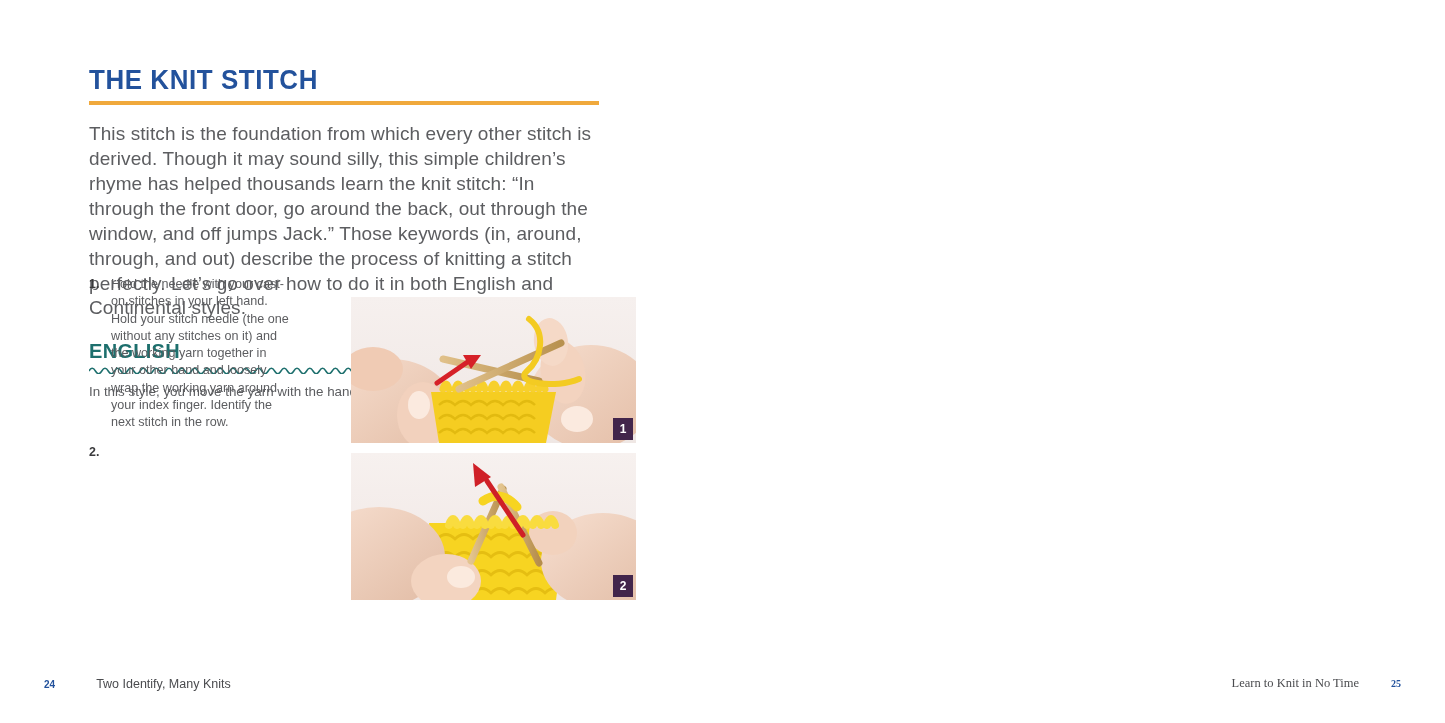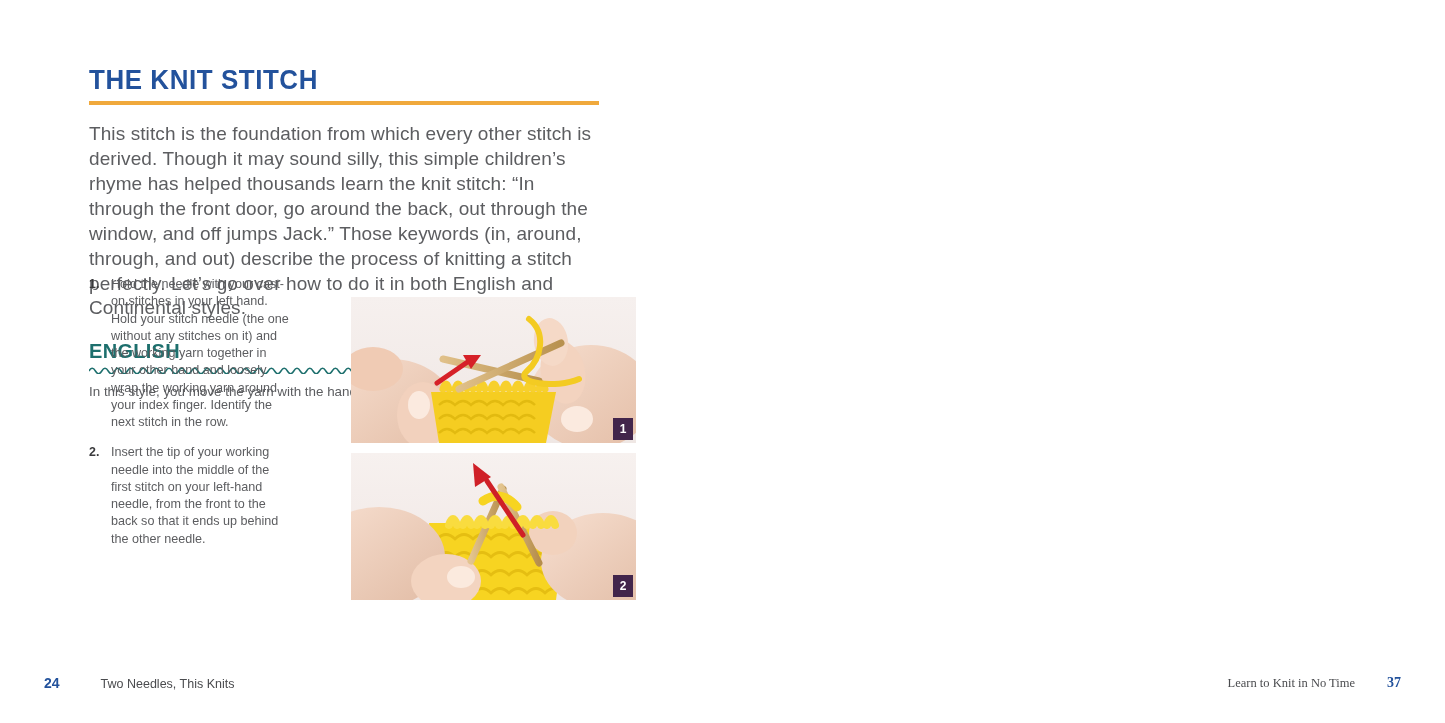--- a/index.html
+++ b/index.html
@@ -120,21 +120,21 @@
     position: absolute;
     bottom: 32px;
     font-size: 12.5px;
     color: #4a4b4e;
     display: flex;
     align-items: baseline;
   }
   .footer .pageno {
     color: #23529c;
     font-weight: bold;
-    font-size: 14px;
+    font-size: 10px;
     text-align: center;
   }
   .footer-left  { left: 44px; }
   .footer-left .pageno { margin-right: 41px; }
   .footer-right { right: 44px; }
   .footer-right .pageno { margin-left: 32px; }
 </style>
 </head>
 <body>
 
@@ -153,21 +153,20 @@
       <div class="lead-line">In this style, you move the yarn with the hand holding the working needle:</div>
     </div>
 
     <ol class="steps left-steps">
       <li>
         <span class="num">1.</span>
         <span>Hold the needle with your cast-on stitches in your left hand. Hold your stitch needle (the one without any stitches on it) and the working yarn together in your other hand and loosely wrap the working yarn around your index finger. Identify the next stitch in the row.</span>
       </li>
       <li>
         <span class="num">2.</span>
-        <span>Insert the tip of your working needle into the middle of the first stitch on your left-hand needle, from the front to the back so that it ends up behind the other needle.</span>
       </li>
     </ol>
 
     <figure class="photo" id="photo-1">
       <svg class="scene" viewBox="0 0 285 146" preserveAspectRatio="none">
         <defs>
           <linearGradient id="bg1" x1="0" y1="0" x2="0" y2="1">
             <stop offset="0" stop-color="#f6f0ee"></stop>
               <stop offset="1" stop-color="#efe7e4"></stop>
           </linearGradient>
@@ -272,25 +271,25 @@
         </g>
 
         <path d="M172 82 L136 28" stroke="#cf2027" stroke-width="5" stroke-linecap="round"></path>
         <path d="M122 10 L124 34 L140 24 Z" fill="#cf2027"></path>
       </svg>
       <figcaption class="badge">2</figcaption>
     </figure>
 
     <div class="footer footer-left">
       <span class="pageno">24</span>
-      <span>Two Needles, This Knits</span>
+      <span>Two Identify, Many Knits</span>
     </div>
   </div>
 
   <div class="page page-right">
 
     <div class="footer footer-right">
       <span>Learn to Knit in No Time</span>
-      <span class="pageno">37</span>
+      <span class="pageno">25</span>
     </div>
   </div>
 
 </div>
 
 </body></html>

